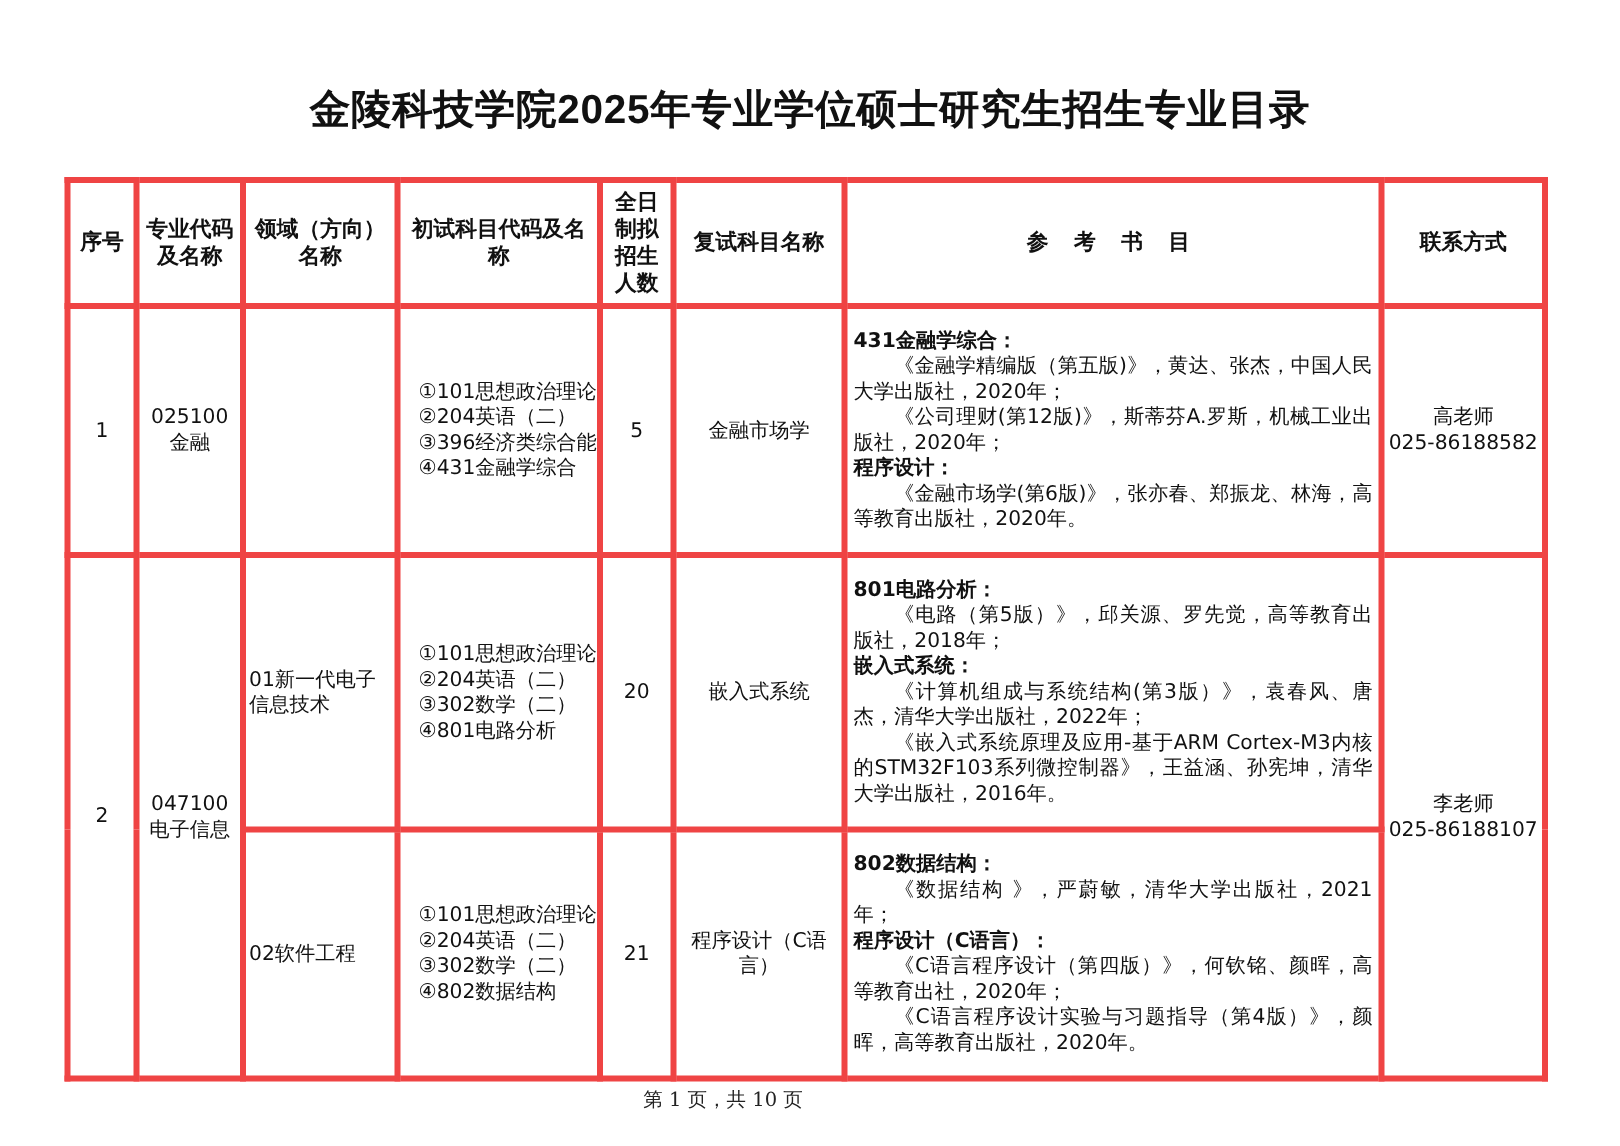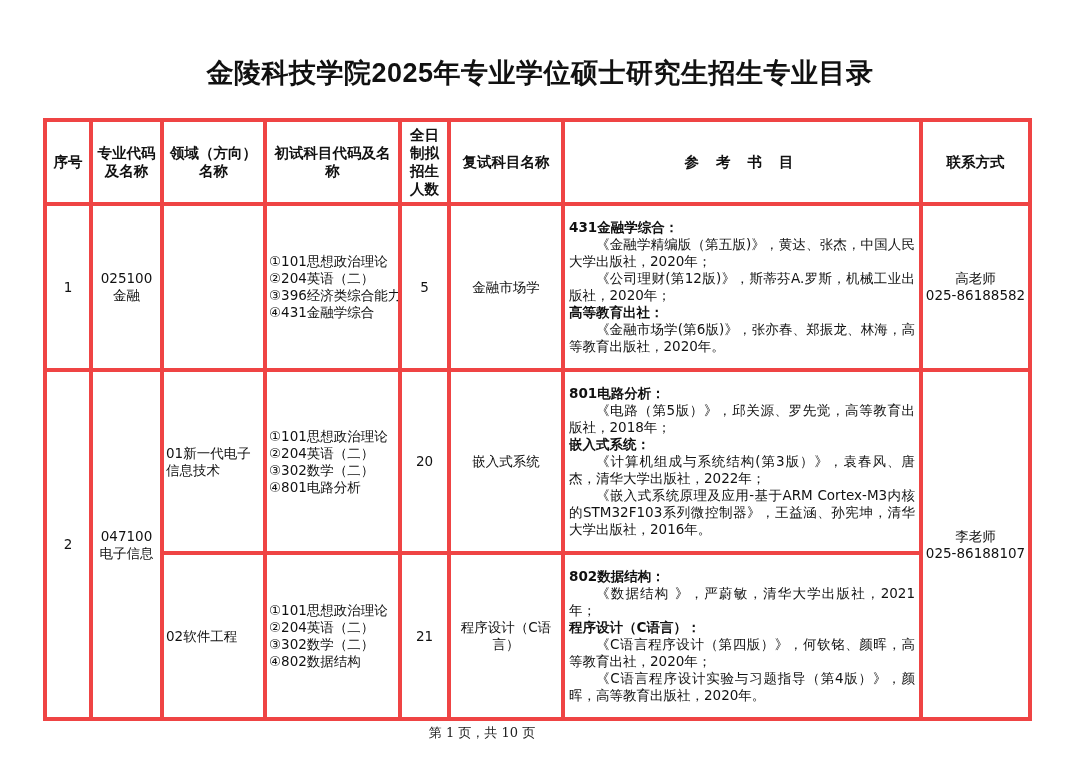--- a/index.html
+++ b/index.html
@@ -16,21 +16,21 @@
     position: absolute; left: 43px; top: 118px;
     border-collapse: collapse; table-layout: fixed; width: 985px;
   }
   table.catalog td, table.catalog th {
     border: 4px solid #ef4444; padding: 0 2px; font-size: 13.5px; line-height: 17px;
     font-weight: normal; vertical-align: middle; overflow: hidden;
   }
   table.catalog th { font-weight: bold; text-align: center; font-size: 14.5px; line-height: 18px; }
   .c { text-align: center; }
   .l { text-align: left; }
-  .subjects div { white-space: nowrap; }
+  .subjects div { white-space: nowrap; margin-left: 10px; }
   .refs { padding: 13px 4px !important; text-align: justify; }
   .refs .head { font-weight: bold; }
   .refs .item { text-indent: 2em; }
   .spaced { letter-spacing: 6px; margin-left: 44px; }
   .footer {
     position: absolute; left: 0; top: 724px; width: 964px; text-align: center;
     font-size: 13px; color: #222; font-family: "DejaVu Serif", serif;
   }
 </style>
 </head>
@@ -73,21 +73,21 @@
       <div>②204英语（二）</div>
       <div>③396经济类综合能力</div>
       <div>④431金融学综合</div>
     </td>
     <td class="c">5</td>
     <td class="c">金融市场学</td>
     <td class="refs">
       <div class="head">431金融学综合：</div>
       <div class="item">《金融学精编版（第五版)》，黄达、张杰，中国人民大学出版社，2020年；</div>
       <div class="item">《公司理财(第12版)》，斯蒂芬A.罗斯，机械工业出版社，2020年；</div>
-      <div class="head">高等教育出社：</div>
+      <div class="head">程序设计：</div>
       <div class="item">《金融市场学(第6版)》，张亦春、郑振龙、林海，高等教育出版社，2020年。</div>
     </td>
     <td class="c">
       <div>高老师</div>
       <div>025-86188582</div>
     </td>
   </tr>
 
   <tr style="height:174px">
     <td class="c" rowspan="2">2</td>

